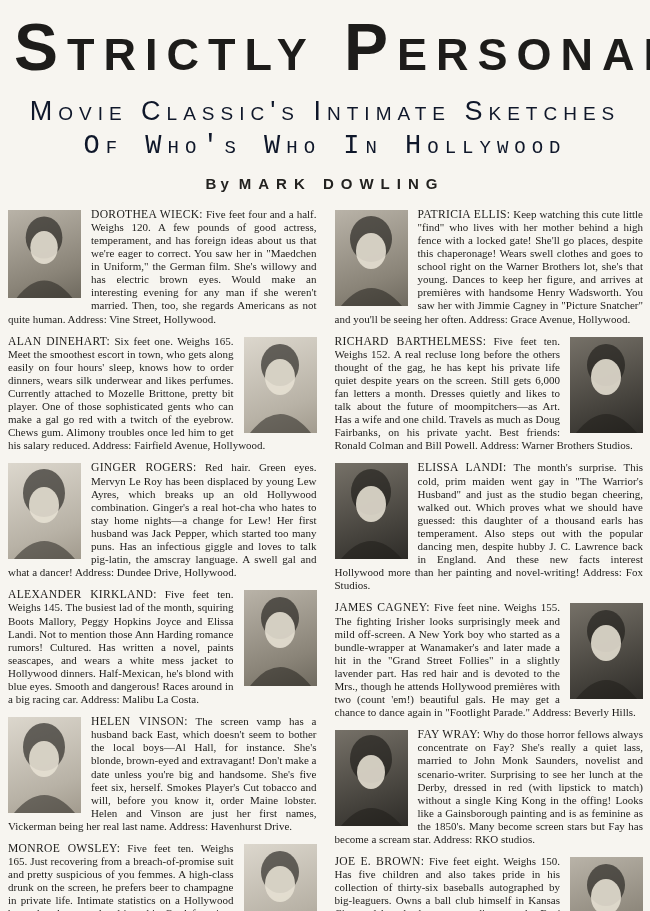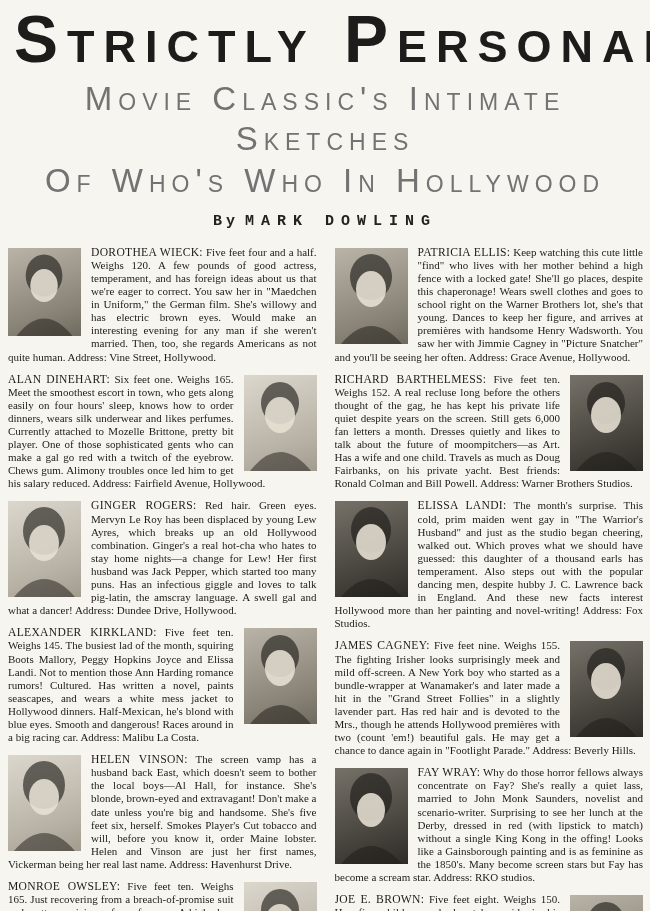--- a/index.html
+++ b/index.html
@@ -12,35 +12,35 @@
   }
   .page{width:650px;min-height:911px;overflow:hidden;}
 
   
   .header{text-align:center;padding-top:6px;}
   .title{
     font-family:"Liberation Sans", sans-serif;
     font-weight:700;white-space:nowrap;line-height:1;
     letter-spacing:0;
   }
-  .title .word{display:inline-block;margin:0 14px;}
+  .title .word{display:inline-block;margin:8px 14px;}
   .title .initial{font-size:66px;letter-spacing:9px;vertical-align:baseline;}
   .title .rest{font-size:45px;letter-spacing:9px;}
   .subtitle{
     font-family:"Liberation Sans", sans-serif;
     font-variant:small-caps;
     font-weight:400;
-    font-size:33px;
+    font-size:27px;
     letter-spacing:6px;
-    color:#737373;
+    color:#0f172a;
     margin-top:7px;line-height:1.2;
   }
-  .subtitle.second{margin-top:3px;}
+  .subtitle.second{margin-top:3px;font-family:Liberation Mono, monospace;}
   .byline{
-    font-family:Liberation Mono, monospace;
+    font-family:Liberation Sans, sans-serif;
     font-size:15px;font-weight:700;
     letter-spacing:4px;
     margin-top:12px;color:#232220;
   }
   .byline .byline-name{letter-spacing:7px;margin-left:6px;}
 
   
   .columns{display:flex;gap:18px;padding:16px 7px 0 8px;}
   .col{flex:1;min-width:0;}
   .entry{

